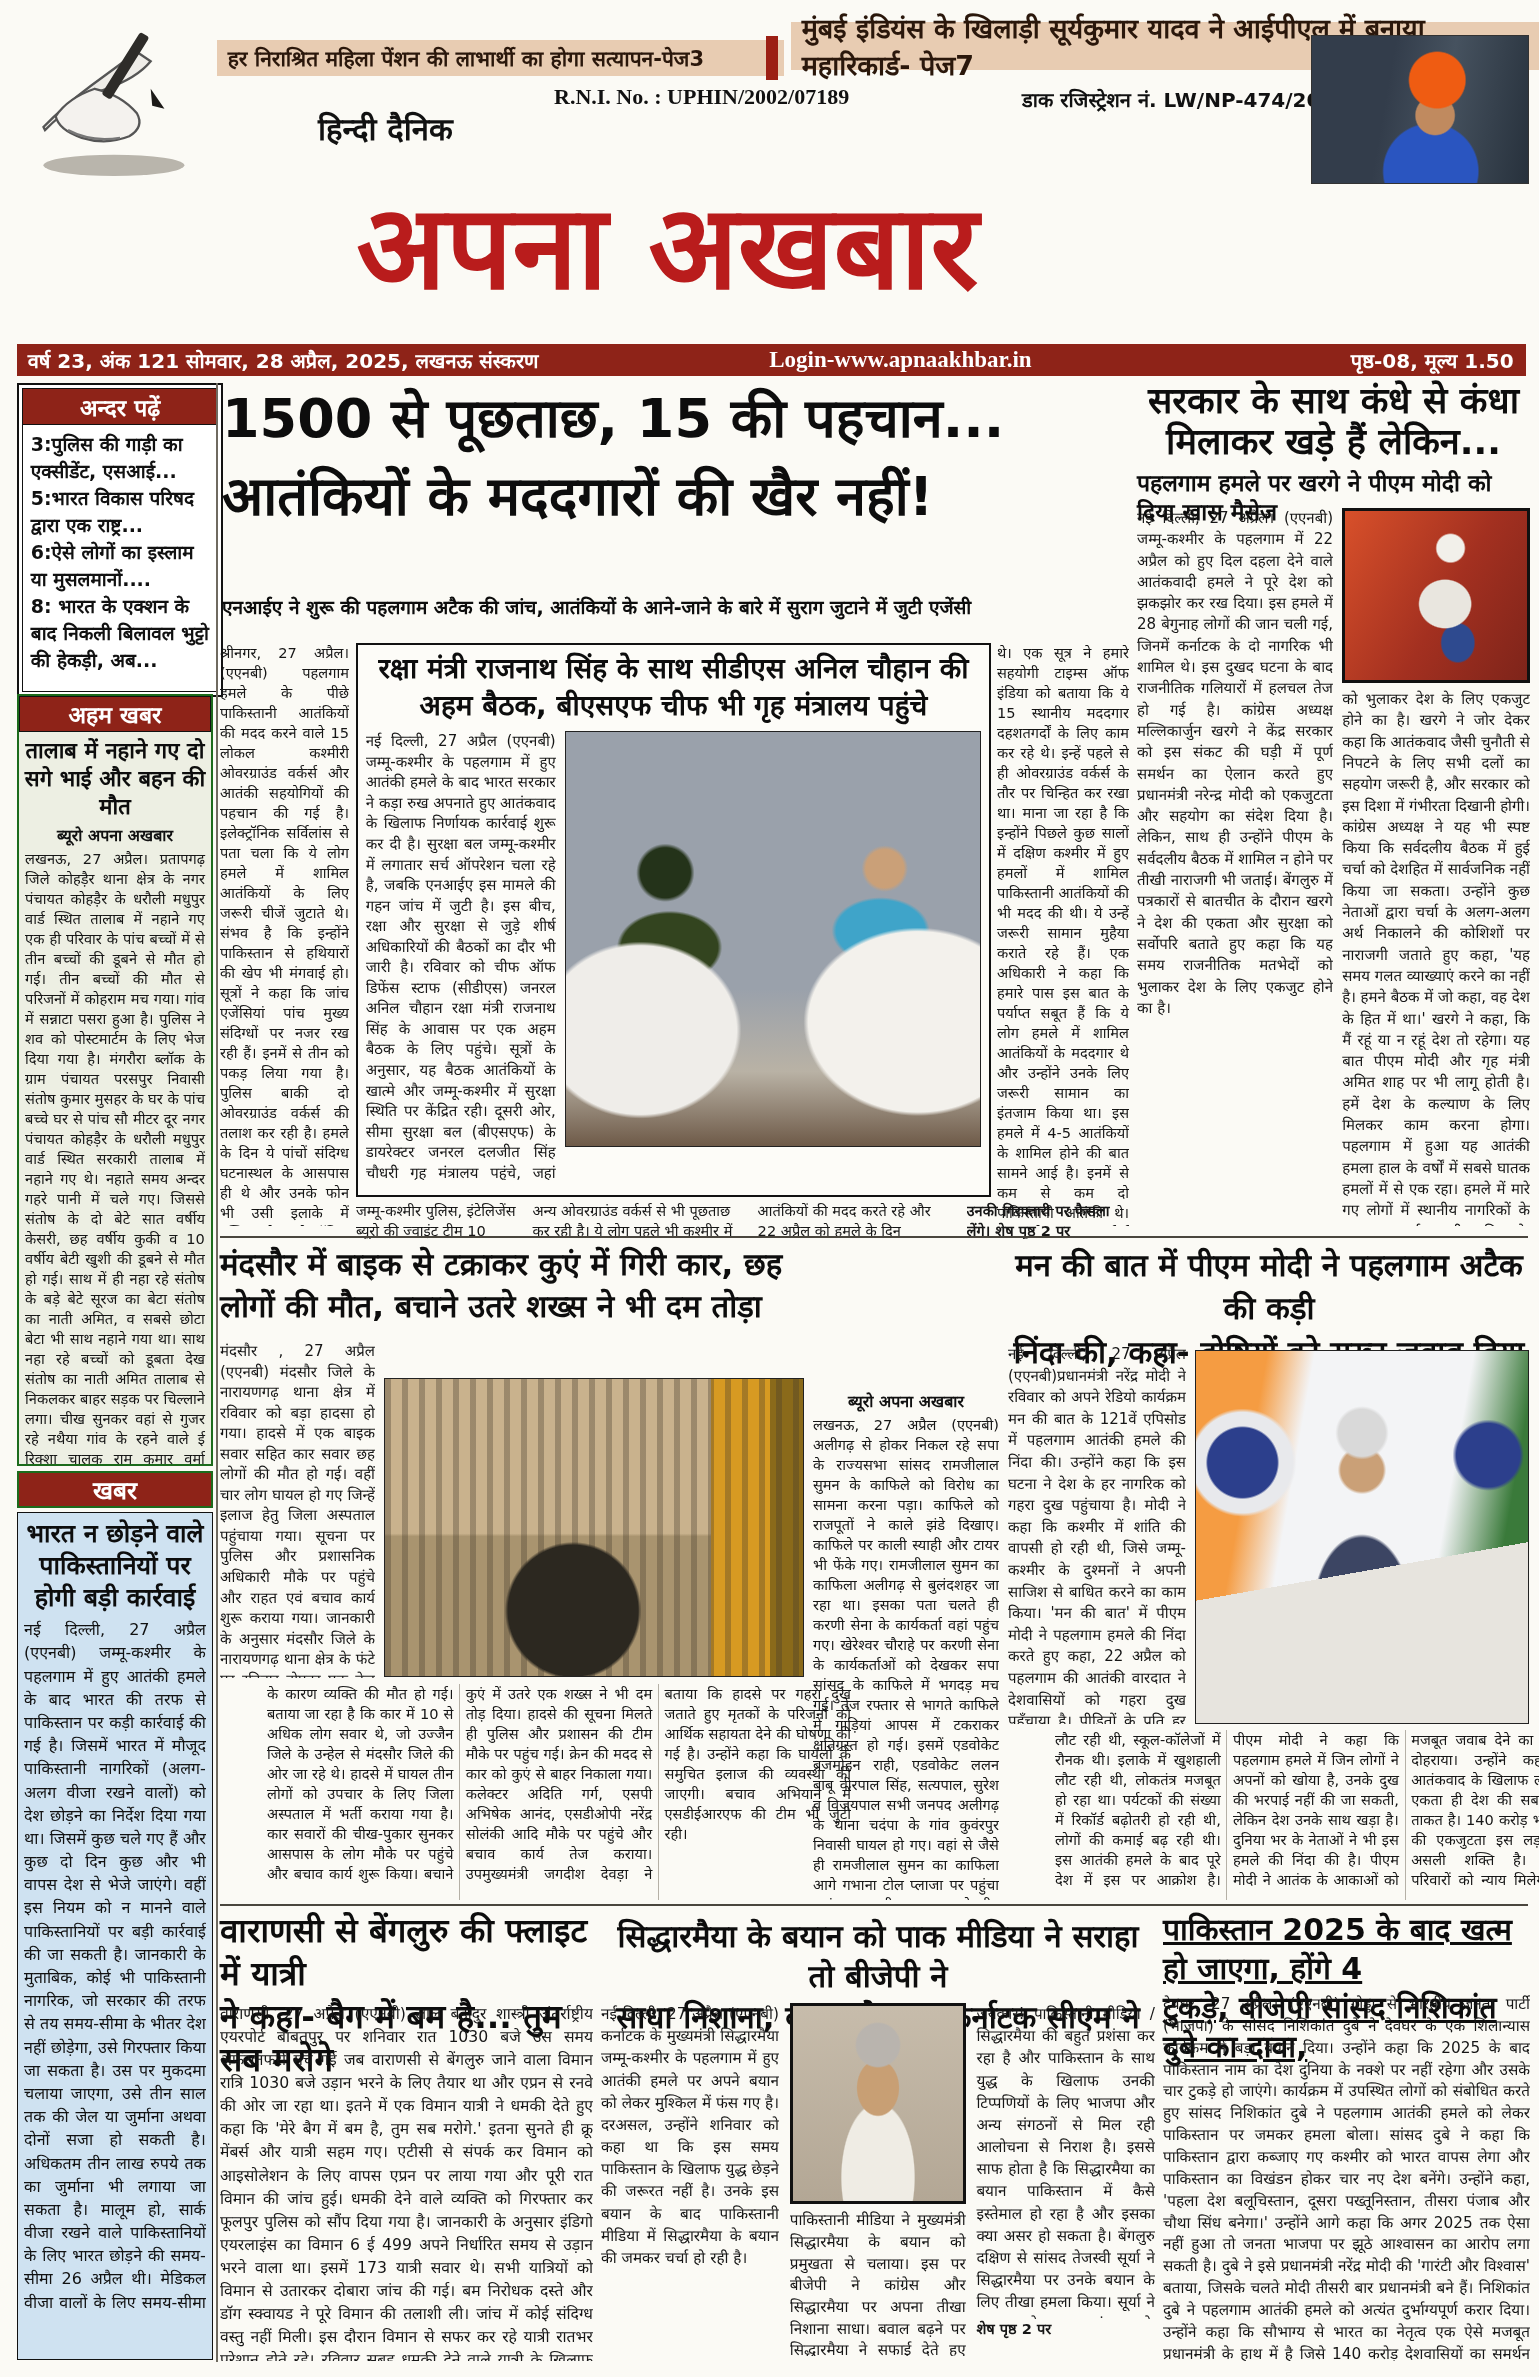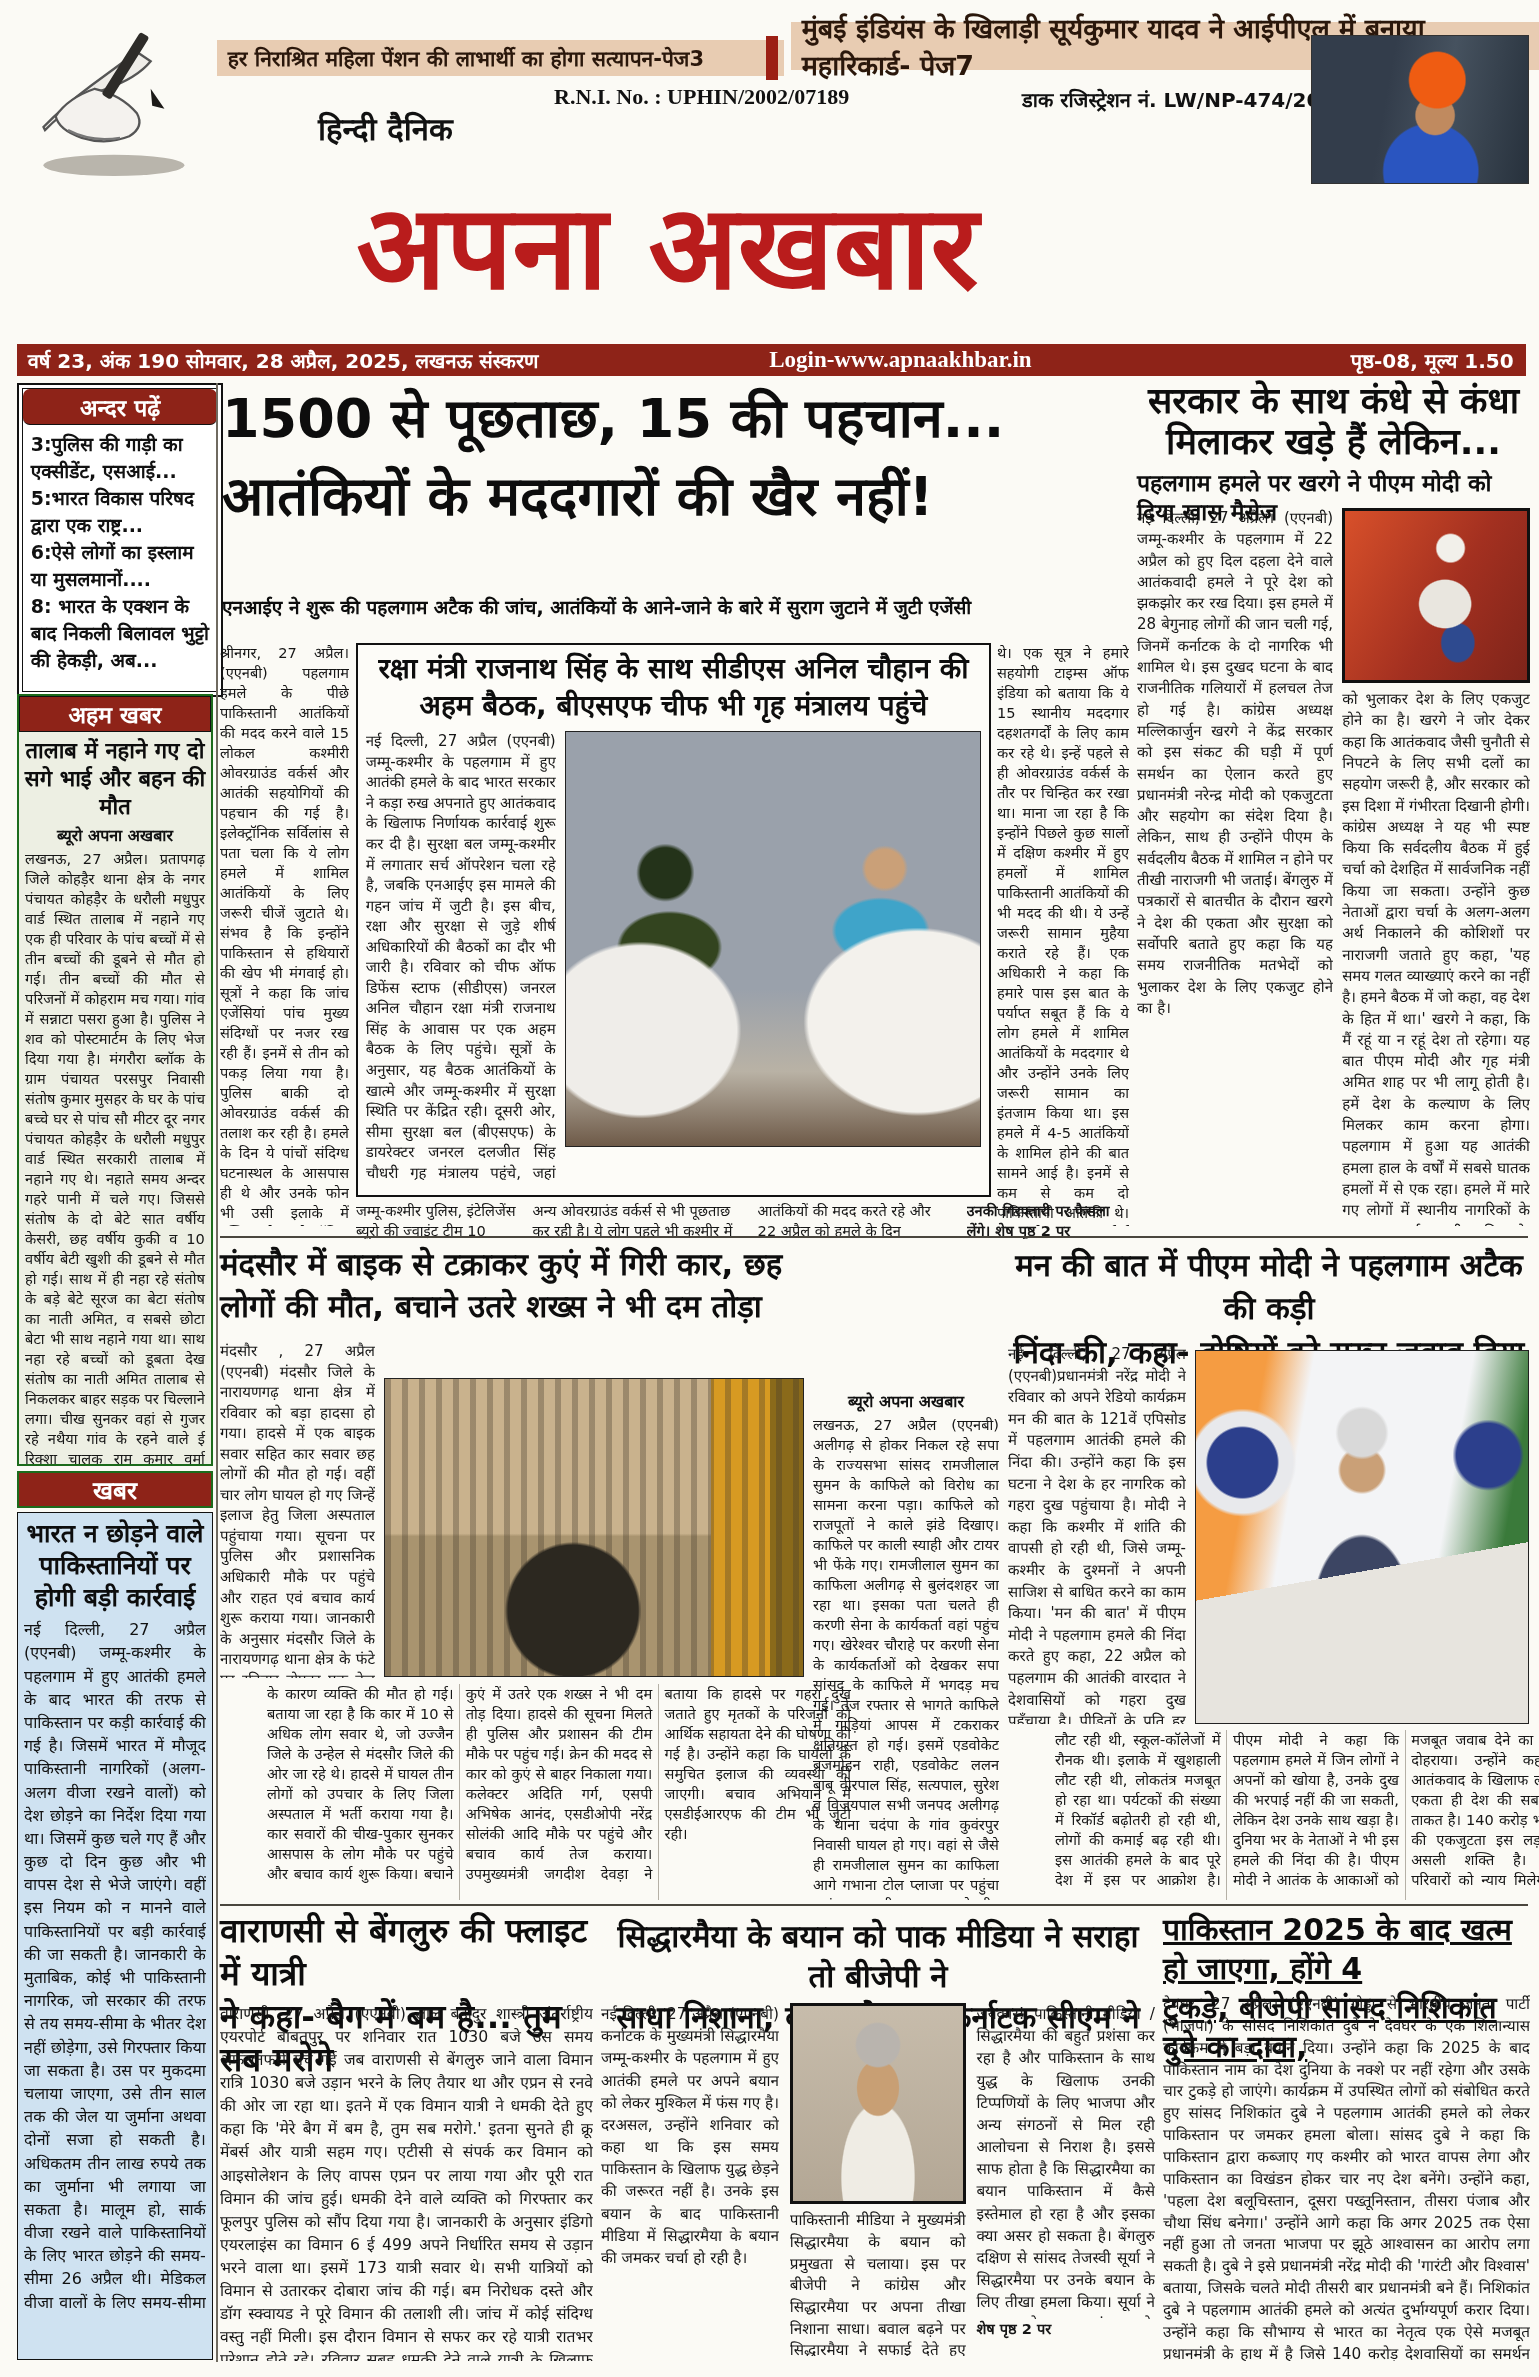--- a/index.html
+++ b/index.html
@@ -51,28 +51,28 @@
   <div class="abs" style="left:1311px;top:35px;width:216px;height:147px;border:0.8px solid #333;
       background:
         radial-gradient(circle at 58% 30%, #ef5c12 0 17%, rgba(0,0,0,0) 18%),
         radial-gradient(circle at 57% 54%, #c08a5f 0 13%, rgba(0,0,0,0) 14%),
         radial-gradient(circle at 55% 92%, #2a55c0 0 26%, rgba(0,0,0,0) 27%),
         linear-gradient(100deg,#333d4b 0 35%,#46525f 60%,#27313c);"></div>
 
   <div class="abs" style="left:192px;top:175px;width:951px;height:163px;font-size:117px;font-weight:800;color:#b91c1c;text-align:center;line-height:1.25;">अपना अखबार</div>
 
   <div class="abs maroon" style="left:17px;top:344px;width:1509px;height:32px;display:flex;align-items:center;font-weight:bold;font-size:20px;">
-    <span style="padding-left:10.7px;flex:1.35;">वर्ष 23, अंक 190 सोमवार, 28 अप्रैल, 2025, लखनऊ संस्करण</span>
+    <span style="padding-left:10.7px;flex:1.35;">वर्ष 23, अंक 121 सोमवार, 28 अप्रैल, 2025, लखनऊ संस्करण</span>
     <span style="flex:1;text-align:center;font-family:'Liberation Serif',serif;font-size:23px;">Login-www.apnaakhbar.in</span>
     <span style="flex:.8;text-align:right;padding-right:12.3px;">पृष्ठ-08, मूल्य 1.50</span>
   </div>
 
   <div class="abs" style="left:17px;top:383px;width:196px;height:304px;border:2.3px solid #111;padding:3.1px;background:#fff;">
     <div style="border:1.5px solid #111;height:100%;box-sizing:border-box;">
-      <div class="maroon" style="height:35px;display:flex;align-items:center;justify-content:center;font-size:23px;font-weight:800;border-bottom:1.5px solid #111;border-radius:7px;">अन्दर पढ़ें</div>
+      <div class="maroon" style="height:35px;display:flex;align-items:center;justify-content:center;font-size:23px;font-weight:800;border-bottom:1.5px solid #111;">अन्दर पढ़ें</div>
       <div style="padding:6.1px 7.7px;font-size:19px;font-weight:700;line-height:1.42;">
         <div>3:पुलिस की गाड़ी का एक्सीडेंट, एसआई...</div>
         <div>5:भारत विकास परिषद द्वारा एक राष्ट्र...</div>
         <div>6:ऐसे लोगों का इस्लाम या मुसलमानों....</div>
         <div>8: भारत के एक्शन के बाद निकली बिलावल भुट्टो की हेकड़ी, अब...</div>
       </div>
     </div>
   </div>
 
   <div class="abs clip" style="left:17px;top:694px;width:196px;height:772px;border:2.3px solid #1c6b1c;background:#edefe3;box-sizing:border-box;">

